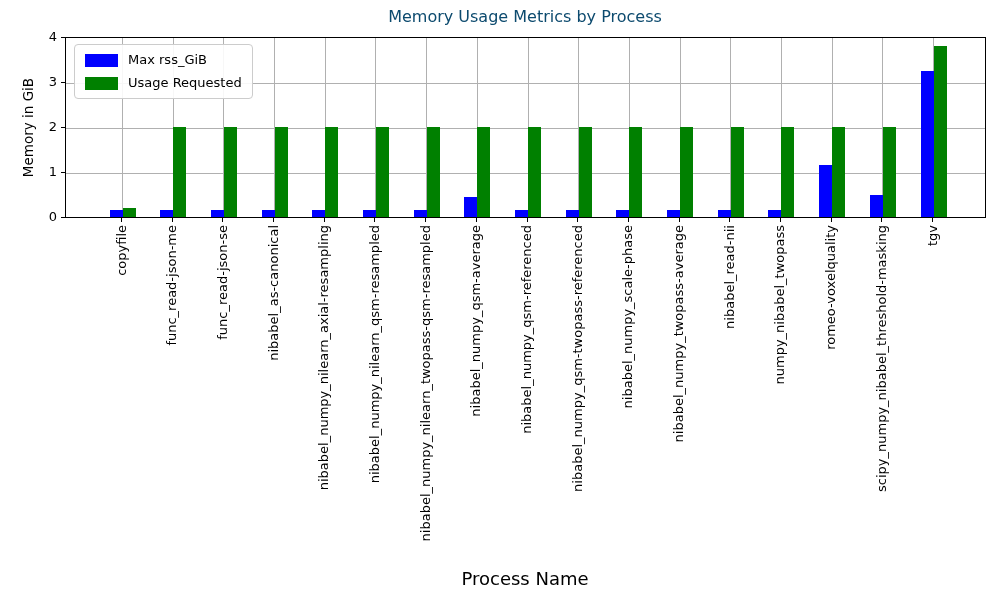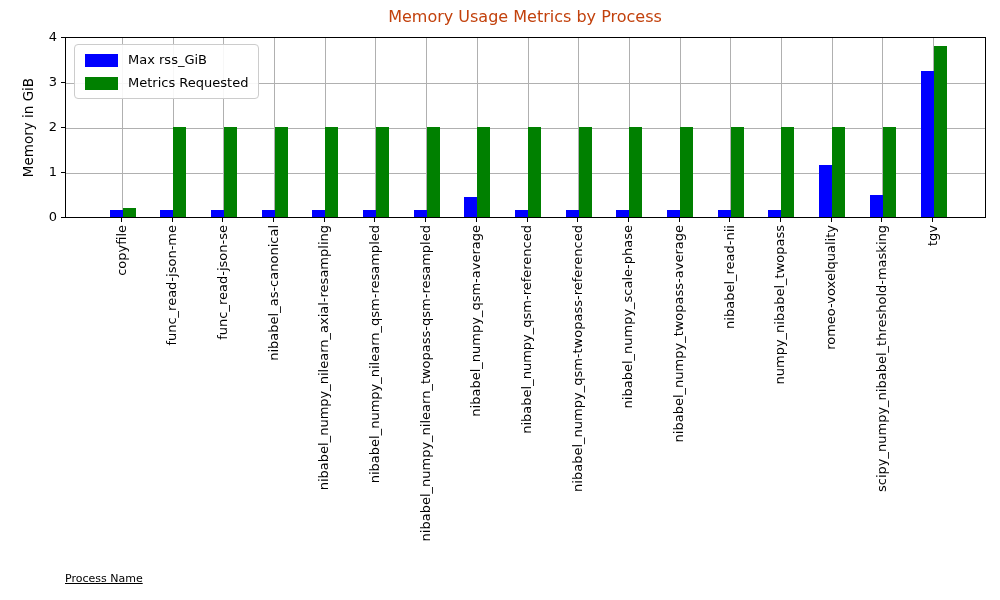--- a/index.html
+++ b/index.html
@@ -12,21 +12,21 @@
     font-family: "DejaVu Sans", "Liberation Sans", sans-serif;
     color: #000;
     overflow: hidden;
   }
   .title {
     position: absolute;
     left: 65px; top: 7px; width: 920px;
     text-align: center;
     font-size: 16px;
     line-height: 20px;
-    color: #c2410c;
+    color: #0c4a6e;
   }
   .plot {
     position: absolute;
     left: 65px; top: 37px;
     width: 921px; height: 181px;
     border: 1px solid #000;
     background: #fff;
     padding-left: 48px;
   }
   .hgrid, .vgrid { position: absolute; z-index: 1; }
@@ -68,41 +68,40 @@
     left: -80px; top: 119px;
     width: 216px;
     text-align: center;
     transform: rotate(-90deg);
     font-size: 13.5px;
     line-height: 17px;
   }
   .xlabel {
     position: absolute;
     left: 65px; top: 570px; width: 920px;
-    text-align: left;
-    font-size: 11px;
+    text-align: center;
+    font-size: 18px;
     line-height: 17px;
-    text-decoration: underline;
   }
 </style>
 </head>
 <body>
 
 <div class="figure" id="figure">
   <div class="title">Memory Usage Metrics by Process</div>
   <div class="ylabel">Memory in GiB</div>
   <div class="plot" id="plot">
     <div class="legend">
       <div class="legend-row">
         <span class="swatch" style="background: rgb(0, 0, 255);"></span>
         <span>Max rss_GiB</span>
       </div>
       <div class="legend-row">
         <span class="swatch" style="background: rgb(0, 128, 0);"></span>
-        <span>Metrics Requested</span>
+        <span>Usage Requested</span>
       </div>
     </div>
   <div class="hgrid" style="left: 0px; right: 0px; top: 134.5px; height: 1px; background: rgb(176, 176, 176);"></div>
       <div class="hgrid" style="left: 0px; right: 0px; top: 89.5px; height: 1px; background: rgb(176, 176, 176);"></div>
       <div class="hgrid" style="left: 0px; right: 0px; top: 44.5px; height: 1px; background: rgb(176, 176, 176);"></div>
       <div class="vgrid" style="top: 0px; bottom: 0px; left: 56px; width: 1px; background: rgb(176, 176, 176);"></div>
       <div class="vgrid" style="top: 0px; bottom: 0px; left: 106.69px; width: 1px; background: rgb(176, 176, 176);"></div>
       <div class="vgrid" style="top: 0px; bottom: 0px; left: 157.38px; width: 1px; background: rgb(176, 176, 176);"></div>
       <div class="vgrid" style="top: 0px; bottom: 0px; left: 208.07px; width: 1px; background: rgb(176, 176, 176);"></div>
       <div class="vgrid" style="top: 0px; bottom: 0px; left: 258.76px; width: 1px; background: rgb(176, 176, 176);"></div>

